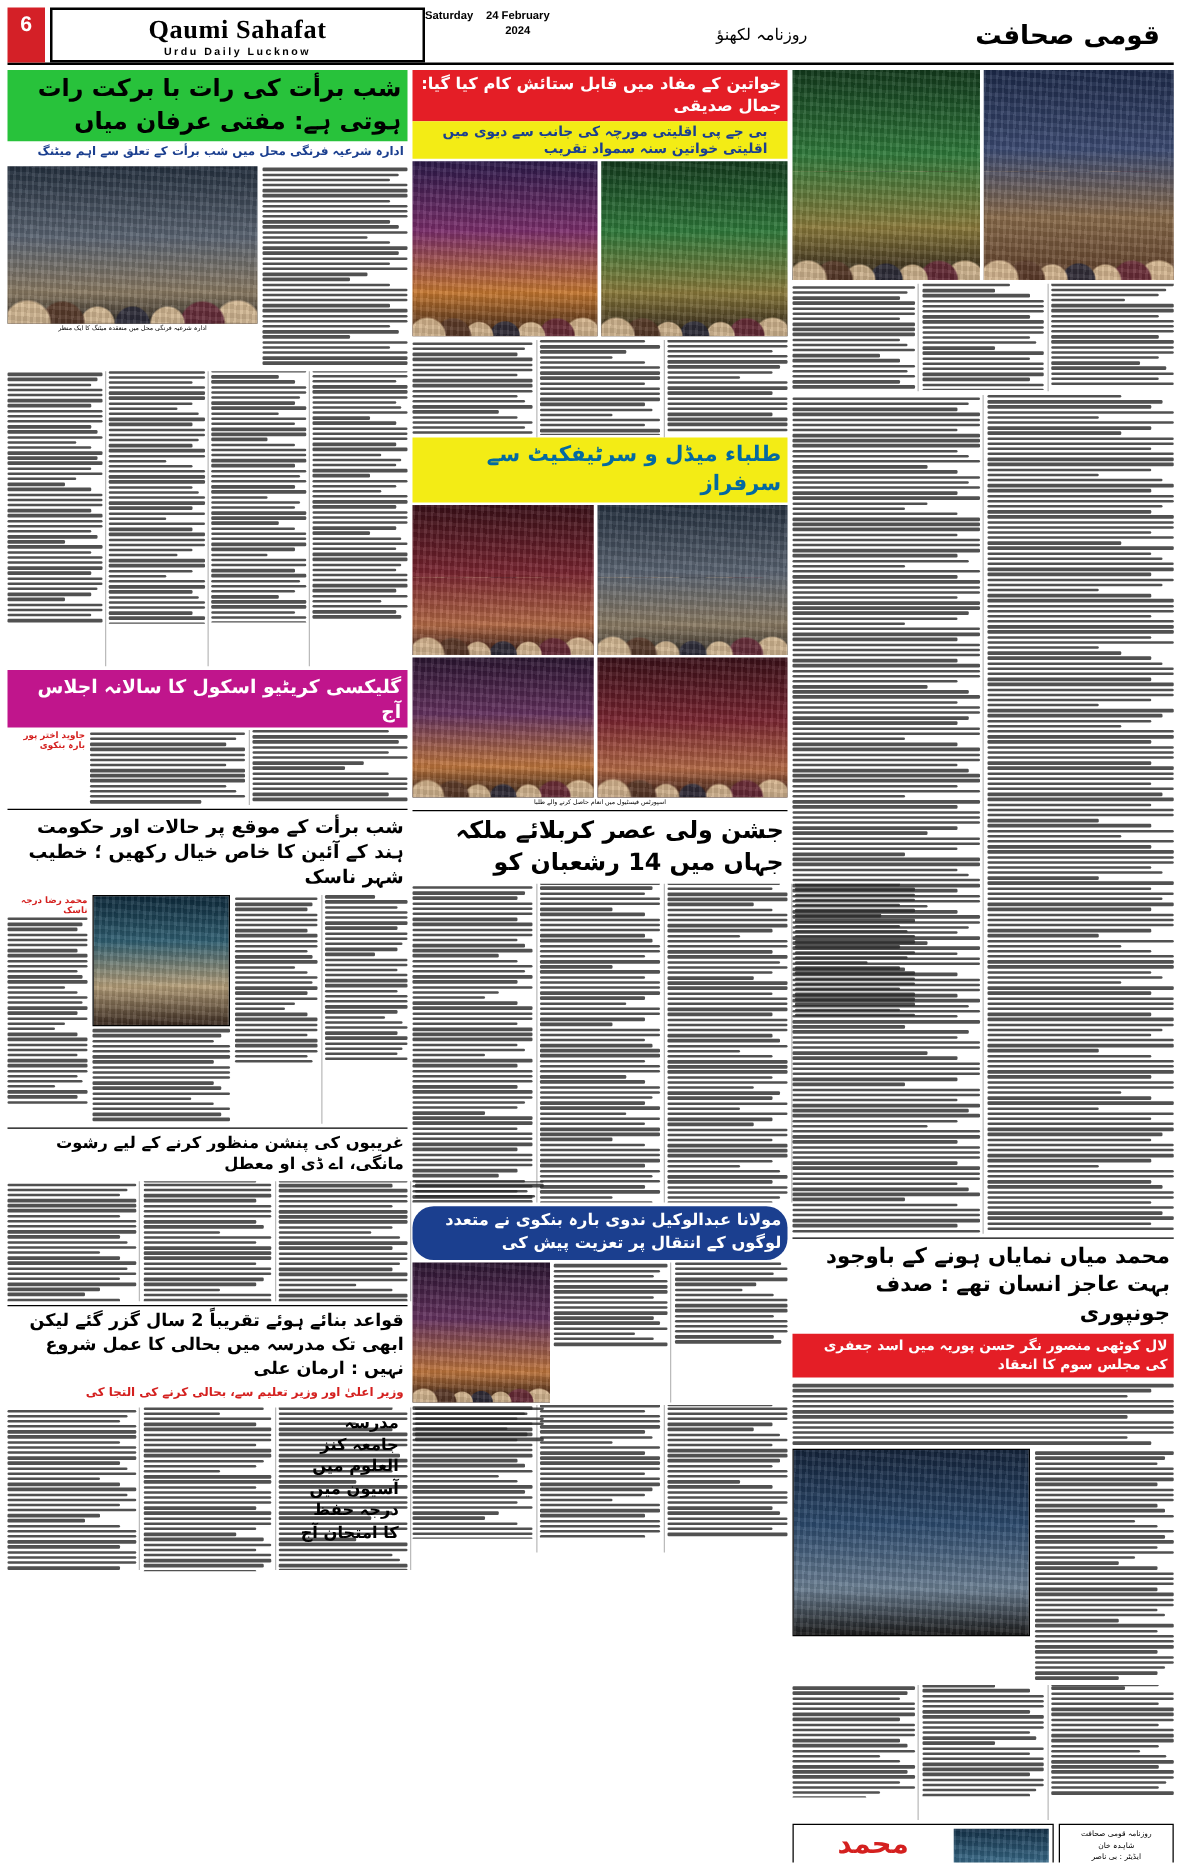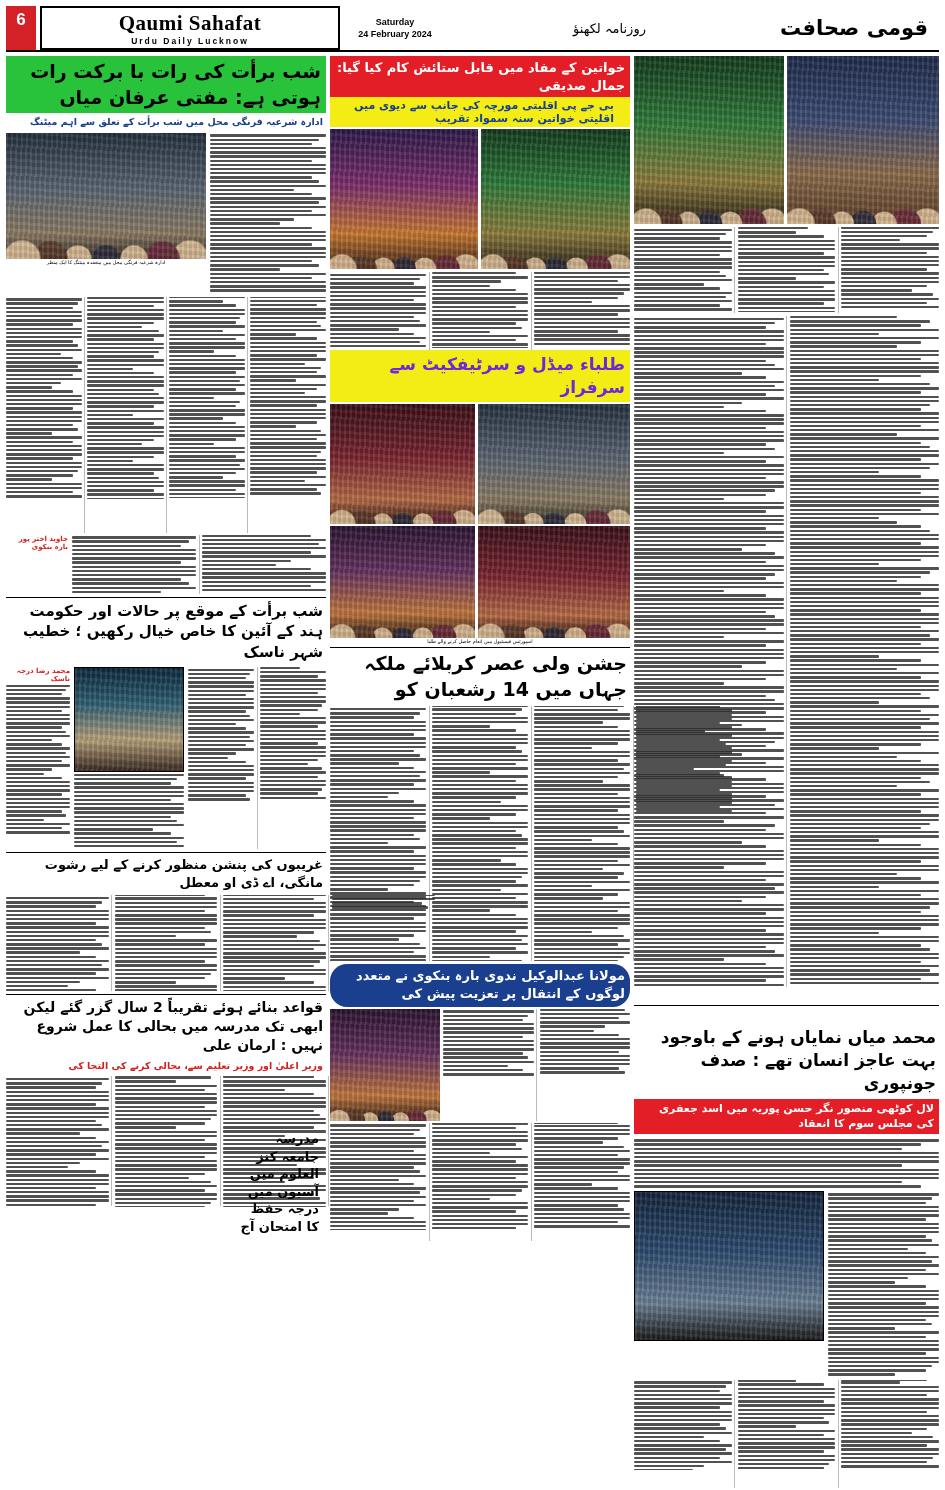--- a/index.html
+++ b/index.html
@@ -23,37 +23,37 @@
   .masthead { display:flex; align-items:stretch; height: 46px; border-bottom: 2px solid #000; }
   .pagenum {
     width: 30px; background:#d42027; color:#fff; font-weight:bold; font-size: 17px;
     display:flex; align-items:flex-start; justify-content:center; padding-top:4px;
   }
   .mh-left { width: 300px; border: 2px solid #000; margin-left:4px; display:flex; flex-direction:column;
     align-items:center; justify-content:center; }
   .mh-left .t1 { font-family:"Liberation Serif", serif; font-weight:bold; font-size: 21px; letter-spacing:.5px; }
   .mh-left .t2 { font-size: 8.5px; font-weight:bold; letter-spacing:2px; }
   .mh-date { width: 110px; text-align:center; font-size: 9px; font-weight:bold; line-height:1.35;
-    display:flex; flex-direction:column; justify-content:center; }
+    display:flex; flex-direction:row; justify-content:center; }
   .mh-mid { flex:1; display:flex; align-items:center; justify-content:center; font-size: 13px; }
   .mh-right { width: 170px; text-align:left; color:#000000; font-weight:bold; font-size: 21px;
     display:flex; align-items:center; justify-content:center; }
 
   
   .zones { display:flex; gap:4px; margin-top:4px; }
   .zoneL { width: 320px; }
   .zoneM { width: 300px; }
   .zoneR { width: 305px; }
 
   
   .hl-green { background:#28c23b; color:#000; font-weight:bold; padding:3px 5px; font-size: 19px; line-height:1.35; }
   .hl-red  { background:#e41e26; color:#fff; font-weight:bold; padding:3px 5px; font-size: 17px; line-height:1.35; }
   .hl-blue { background:#1b3f8f; color:#fff; font-weight:bold; padding:3px 5px; font-size: 13px; line-height:1.4; }
   .hl-mag  { background:#c0158c; color:#fff; font-weight:bold; padding:3px 5px; font-size: 15px; line-height:1.35; }
-  .hl-yel  { background:#f3ec15; color:#6d28d9; font-weight:bold; padding:3px 5px; font-size: 17px; line-height:1.35;text-align:right; }
+  .hl-yel  { background:#f3ec15; color:#0369a1; font-weight:bold; padding:3px 5px; font-size: 17px; line-height:1.35;text-align:right; }
   .hl-black{ color:#000; font-weight:bold; font-size: 15px; line-height:1.35; padding:2px 3px; }
   .sub-blue{ color:#1b3f8f; font-weight:bold; font-size: 9.5px; padding:2px 3px; line-height:1.4; }
   .sub-red { color:#d4201f; font-weight:bold; font-size: 9.5px; padding:2px 3px; line-height:1.4; }
   .byline { color:#d4201f; font-size:7px; font-weight:bold; }
 
   .cols2 { column-count:2; column-gap:6px; column-rule:1px solid #bbb; }
   .cols3 { column-count:3; column-gap:6px; column-rule:1px solid #bbb; }
   .cols4 { column-count:4; column-gap:5px; column-rule:1px solid #bbb; }
 
   
@@ -367,20 +367,21 @@
           <i></i>
           <i></i>
           <i></i>
           <i></i>
           <i></i>
           <i></i>
           <i></i>
           <i></i>
       </div>
 
+      <div class="hl-mag urdu" style="margin-top:3px;">گلیکسی کریٹیو اسکول کا سالانہ اجلاس آج</div>
       <div style="display:flex; gap:4px; margin-top:2px;">
         <div style="width:62px;" class="byline urdu">جاوید اختر پور بارہ بنکوی</div>
         <div style="flex:1;" class="cols2 lines sm">
           <i></i>
             <i></i>
             <i></i>
             <i></i>
             <i></i>
             <i></i>
             <i></i>
@@ -1523,21 +1524,21 @@
             <i></i>
             <i></i>
             <i></i>
             <i></i>
             <i></i>
             <i></i>
             <i></i>
         </div>
       </div>
 
-      <div class="hl-black urdu rule" style="margin-top:18px; padding-top:20px; font-size:17px;">محمد میاں نمایاں ہونے کے باوجود بہت عاجز انسان تھے : صدف جونپوری</div>
+      <div class="hl-black urdu rule" style="margin-top:3px; padding-top:3px; font-size:17px;">محمد میاں نمایاں ہونے کے باوجود بہت عاجز انسان تھے : صدف جونپوری</div>
       <div class="hl-red urdu" style="font-size:11px; margin-top:2px;">لال کوٹھی منصور نگر حسن پوریہ میں اسد جعفری کی مجلس سوم کا انعقاد</div>
 
       <div style="display:flex; gap:4px; margin-top:3px;">
         <div style="flex:1;" class="lines sm">
           <i></i>
             <i></i>
             <i></i>
             <i></i>
             <i></i>
             <i></i>

